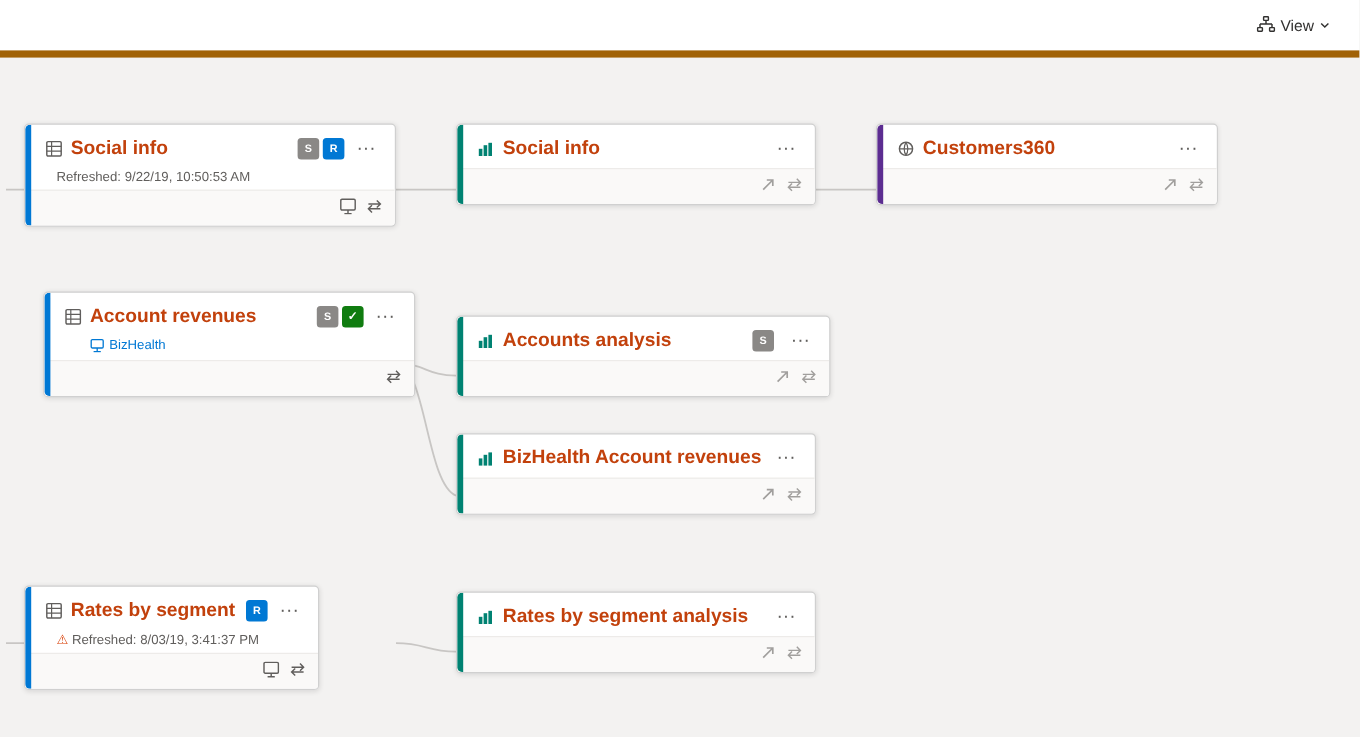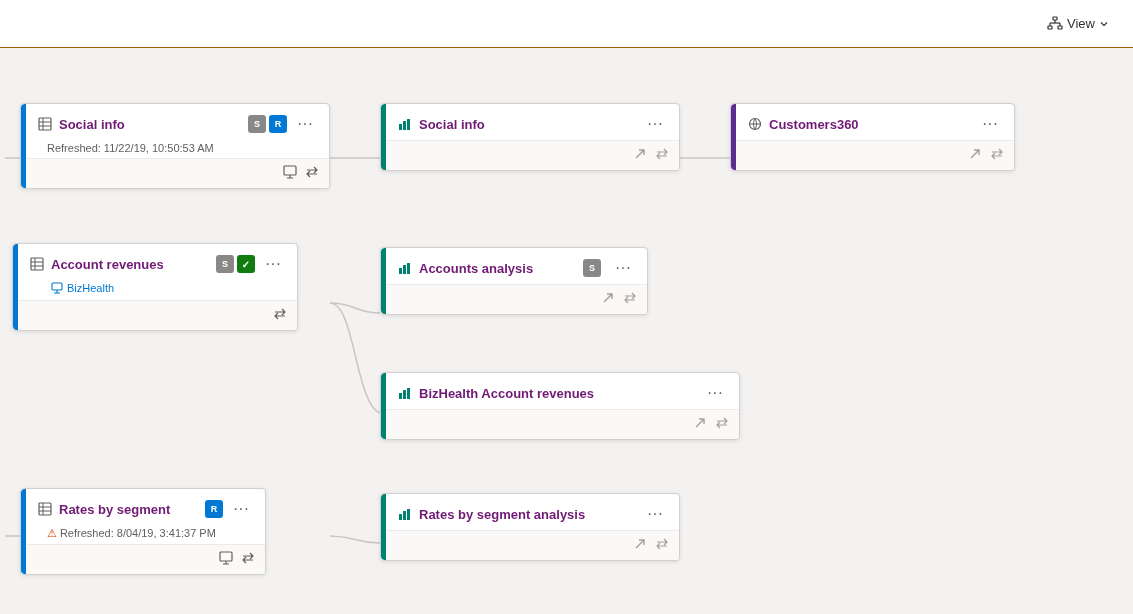--- a/index.html
+++ b/index.html
@@ -13,21 +13,21 @@
     }
 
     
     .top-bar {
       position: absolute;
       top: 0;
       right: 0;
       left: 0;
       height: 48px;
       background: #fff;
-      border-bottom: 1px solid #a16207;
+      border-bottom: 6px solid #a16207;
       display: flex;
       align-items: center;
       justify-content: flex-end;
       padding: 0 16px;
       gap: 0;
       z-index: 10;
     }
     .top-bar-btn {
       display: flex;
       align-items: center;
@@ -93,23 +93,23 @@
       width: 16px;
       height: 16px;
       display: flex;
       align-items: center;
       justify-content: center;
       font-size: 12px;
       color: #605e5c;
       flex-shrink: 0;
     }
     .card-title {
-      font-size: 13px;
+      font-size: 16px;
       font-weight: 600;
-      color: #701a75;
+      color: #c2410c;
       flex: 1;
     }
     .card-badges {
       display: flex;
       align-items: center;
       gap: 3px;
     }
     .badge {
       width: 18px;
       height: 18px;
@@ -161,27 +161,27 @@
     }
 
     .footer-icon {
       color: #605e5c;
       font-size: 13px;
       cursor: pointer;
     }
 
     
     .source-social { width: 310px; top: 55px; left: 20px; }
-    .source-account { width: 286px; top: 195px; left: 12px; }
+    .source-account { width: 310px; top: 195px; left: 36px; }
     .source-rates { width: 246px; top: 440px; left: 20px; }
 
     
     .mid-social { width: 300px; top: 55px; left: 380px; }
-    .mid-accounts { width: 268px; top: 199px; left: 380px; }
-    .mid-bizhealth { width: 360px; top: 324px; left: 380px; }
+    .mid-accounts { width: 312px; top: 215px; left: 380px; }
+    .mid-bizhealth { width: 300px; top: 313px; left: 380px; }
     .mid-rates { width: 300px; top: 445px; left: 380px; }
 
     
     .right-customers { width: 285px; top: 55px; left: 730px; }
 
     .arrow-icon {
       color: #a19f9d;
       font-size: 13px;
     }
     .transfer-icon {
@@ -240,21 +240,21 @@
           <line x1="5" y1="1" x2="5" y2="13" stroke="#605e5c" stroke-width="1"></line>
         </svg>
       </div>
       <span class="card-title">Social info</span>
       <div class="card-badges">
         <div class="badge badge-gray">S</div>
         <div class="badge badge-blue">R</div>
       </div>
       <button class="more-btn">···</button>
     </div>
-    <div class="card-meta">Refreshed: 11/22/19, 10:50:53 AM</div>
+    <div class="card-meta">Refreshed: 9/22/19, 10:50:53 AM</div>
     <div class="card-footer">
       <span class="footer-icon">
         <svg width="14" height="14" viewBox="0 0 14 14" fill="none">
           <rect x="1" y="1" width="12" height="9" rx="1" stroke="#605e5c" stroke-width="1.2"></rect>
           <line x1="4" y1="13" x2="10" y2="13" stroke="#605e5c" stroke-width="1.2"></line>
           <line x1="7" y1="10" x2="7" y2="13" stroke="#605e5c" stroke-width="1.2"></line>
         </svg>
       </span>
       <span class="footer-icon">
         <svg width="14" height="14" viewBox="0 0 14 14" fill="none">
@@ -313,21 +313,21 @@
         </svg>
       </div>
       <span class="card-title">Rates by segment</span>
       <div class="card-badges">
         <div class="badge badge-blue">R</div>
       </div>
       <button class="more-btn">···</button>
     </div>
     <div class="card-meta">
       <span style="color:#d83b01; font-size:11px;">⚠ </span>
-      <span>Refreshed: 8/04/19, 3:41:37 PM</span>
+      <span>Refreshed: 8/03/19, 3:41:37 PM</span>
     </div>
     <div class="card-footer">
       <span class="footer-icon">
         <svg width="14" height="14" viewBox="0 0 14 14" fill="none">
           <rect x="1" y="1" width="12" height="9" rx="1" stroke="#605e5c" stroke-width="1.2"></rect>
           <line x1="4" y1="13" x2="10" y2="13" stroke="#605e5c" stroke-width="1.2"></line>
           <line x1="7" y1="10" x2="7" y2="13" stroke="#605e5c" stroke-width="1.2"></line>
         </svg>
       </span>
       <span class="footer-icon">

